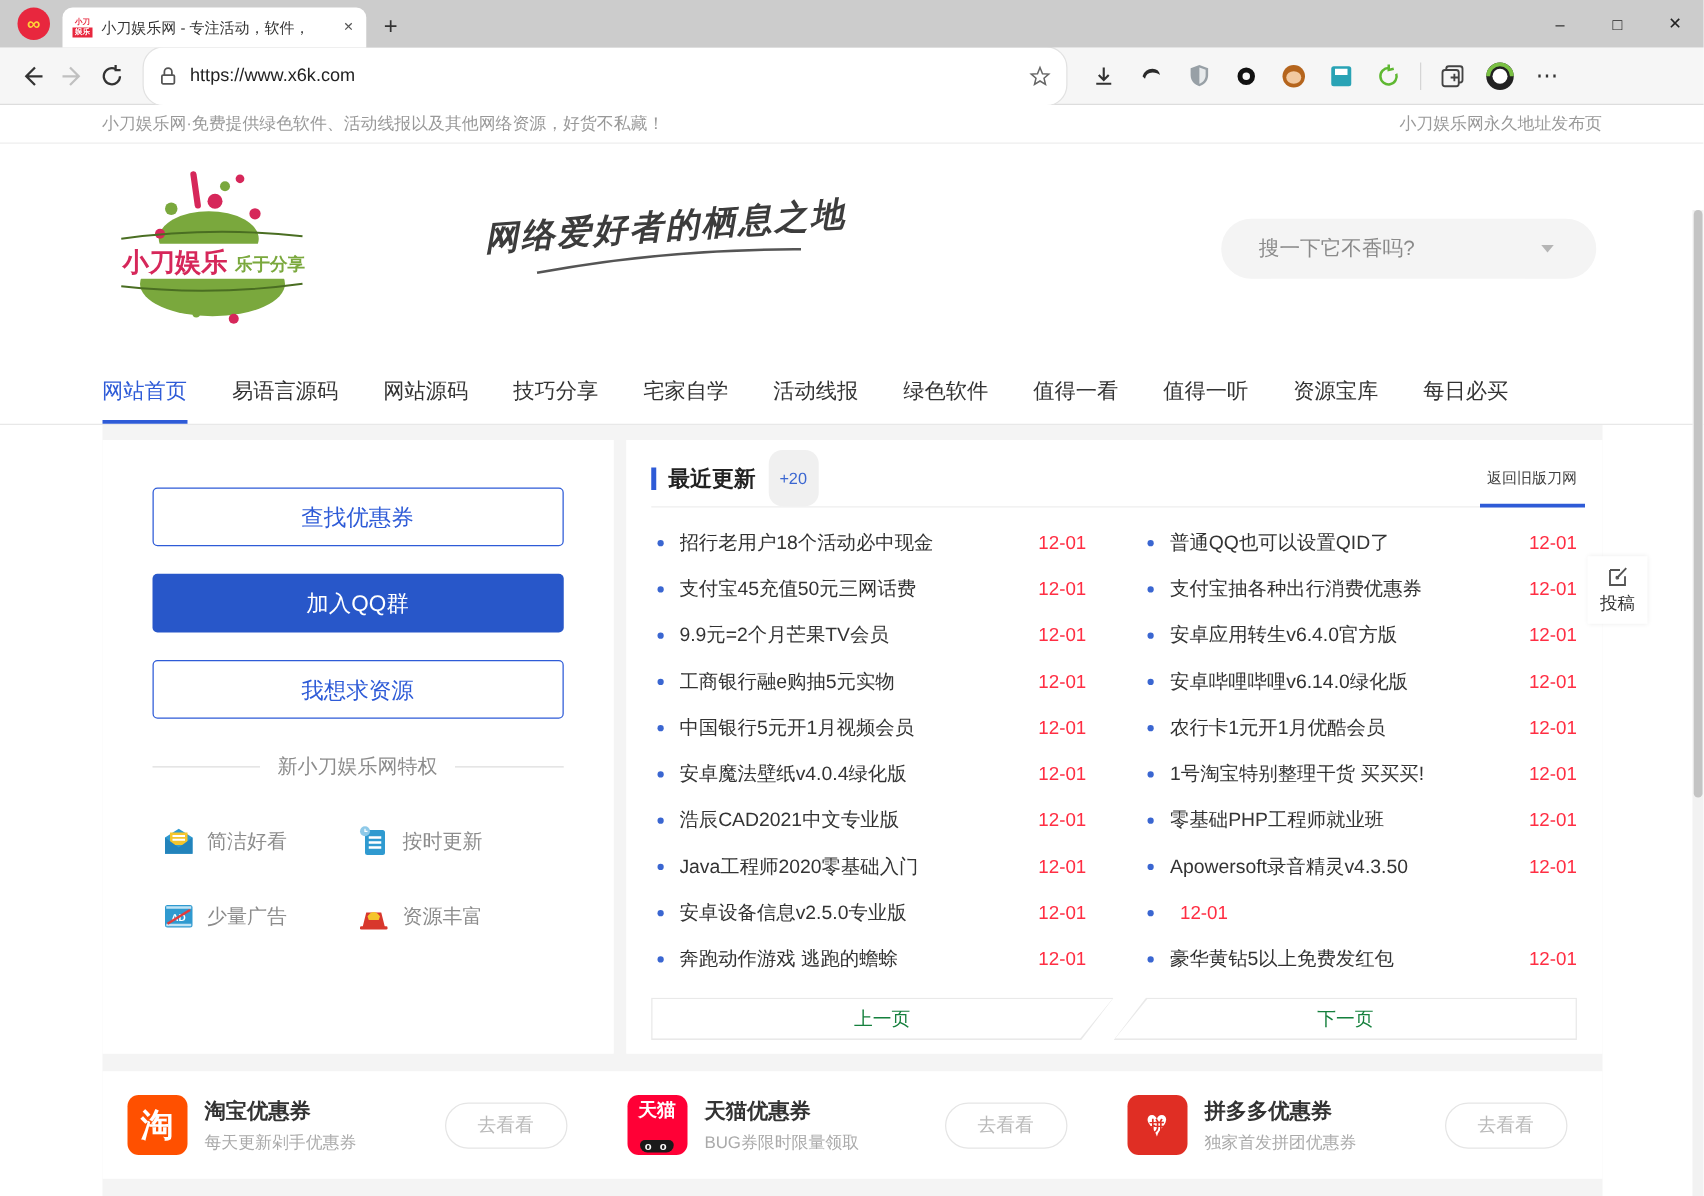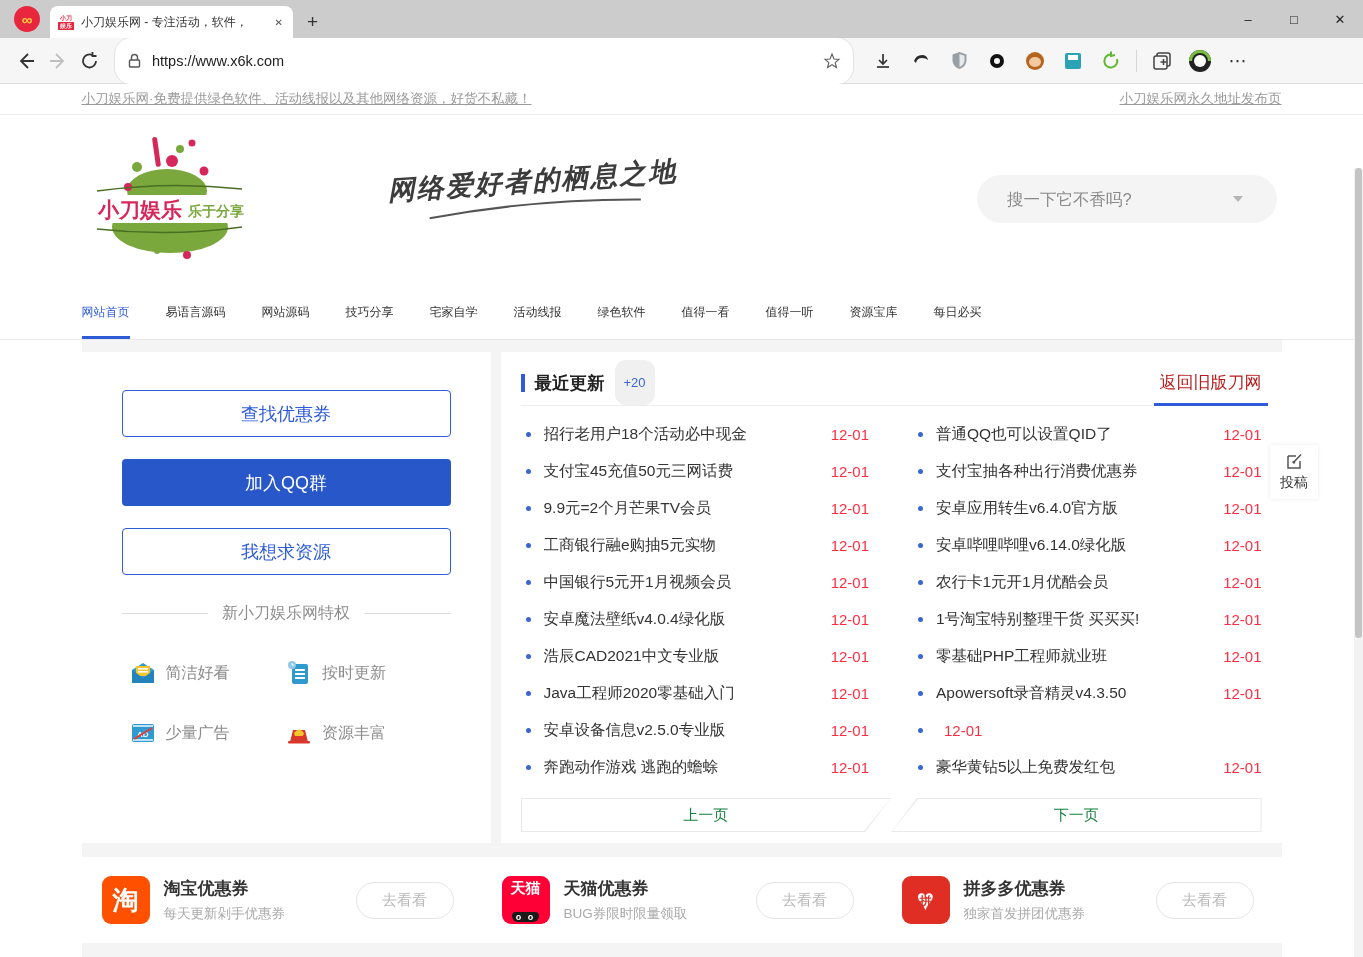--- a/index.html
+++ b/index.html
@@ -39,38 +39,38 @@
   .floppy::after { content:""; position:absolute; left:3px; top:2px; width:10px; height:5px; background:#fff; }
   .panda { width:22px; height:22px; border-radius:50%; background:#222; position:relative; }
   .panda::before { content:""; position:absolute; inset:0; border-radius:50%; border:3px solid #7ac143; border-bottom-color:transparent; border-right-color:transparent; transform:rotate(45deg); }
   .panda::after { content:""; position:absolute; left:5px; top:5px; width:12px; height:12px; border-radius:50%; background:#fff; }
   .dots { font-size:18px; color:#333; letter-spacing:1px; }
 
   
   .page { height:873px; background:#fff; position:relative; overflow:hidden; }
 
   .notice { height:31px; display:flex; align-items:center; border-bottom:1px solid #eee; font-size:13.5px; color:#999; }
-  .notice-inner { width:1200px; margin:0 auto; display:flex;text-decoration:underline; }
+  .notice-inner { width:1200px; margin:0 auto; display:flex; }
   .notice-right { margin-left:auto; }
 
   .site-header { height:170px; position:relative; }
   .logo-box { position:absolute; left:92px; top:14px; }
   .slogan-wrap { position:absolute; left:388px; top:48px; transform:rotate(-4deg); text-align:center; }
   .slogan { font-size:27px; color:#3c3c3c; font-weight:bold; font-style:italic; letter-spacing:2px; }
   .search-pill { position:absolute; right:86px; top:60px; width:300px; height:48px; background:#f4f4f4;
     border-radius:24px; display:flex; align-items:center; padding:0 18px 0 30px; }
   .search-input { border:none; background:transparent; outline:none; flex:1; font-size:16.5px; color:#333;
     font-family:"Liberation Sans","DejaVu Sans",sans-serif; }
   .search-input::placeholder { color:#8a8a8a; }
   .caret { width:0; height:0; border-left:5px solid transparent; border-right:5px solid transparent;
     border-top:6px solid #b5b5b5; margin:0 18px 0 6px; }
 
   .mainnav { height:55px; border-bottom:1px solid #e8e8e8; }
   .mainnav-inner { width:1200px; margin:0 auto; height:100%; display:flex; gap:36px; }
-  .nav-item { height:100%; display:flex; align-items:center; font-size:12px; color:#333; position:relative; cursor:pointer; }
+  .nav-item { height:100%; display:flex; align-items:center; font-size:17px; color:#333; position:relative; cursor:pointer; }
   .nav-item.active { color:#2e5bd7; }
   .nav-item.active::after { content:""; position:absolute; left:0; right:0; bottom:0; height:3px; background:#2e5bd7; }
 
   .content { width:1200px; margin:0 auto; background:#f4f4f4; height:617px; padding-top:12px; }
   .cards { display:flex; gap:10px; }
 
   .side-card { width:409px; background:#fff; height:491px; padding:38px 40px 0 40px; }
   .side-btn { width:100%; height:47px; border-radius:4px; display:flex; align-items:center; justify-content:center;
     font-size:18px; margin-bottom:22px; cursor:pointer; }
   .side-btn.outline { border:1px solid #2e5bd7; color:#2e5bd7; background:#fff; }
@@ -79,21 +79,21 @@
   .divider::before, .divider::after { content:""; flex:1; height:1px; background:#ddd; }
   .features { display:grid; grid-template-columns:1fr 1fr; row-gap:34px; padding:0 8px; }
   .feature { display:flex; align-items:center; gap:10px; font-size:16px; color:#8c8c8c; }
   .f-ic { width:26px; height:26px; position:relative; flex:0 0 auto; }
 
   .main-card { flex:1; background:#fff; height:491px; padding:8px 20px 0 20px; }
   .panel-head { height:46px; display:flex; align-items:center; border-bottom:1px solid #eee; }
   .head-bar { width:4px; height:18px; background:#2e5bd7; margin-right:10px; }
   .panel-title { font-size:17.5px; color:#222; font-weight:bold; }
   .badge { background:#f0f0f0; color:#3a66d1; border-radius:11px; font-size:13px; padding:15px 9px; margin-left:10px; }
-  .old-link { margin-left:auto; color:#b91c1c; font-size:17px; height:100%; display:flex; align-items:center; position:relative; cursor:pointer; }
+  .old-link { margin-left:auto; color:#404040; font-size:12px; height:100%; display:flex; align-items:center; position:relative; cursor:pointer; }
   .old-link::after { content:""; position:absolute; left:-6px; right:-6px; bottom:-1px; height:3px; background:#2e5bd7; }
 
   .cols { display:flex; gap:44px; padding-top:10px; }
   .col { flex:1; }
   .row { display:flex; align-items:center; height:37px; cursor:pointer; }
   .dot { width:5px; height:5px; border-radius:50%; background:#3a66d1; margin:0 13px 0 5px; flex:0 0 auto; }
   .item-title { flex:1; font-size:15.5px; color:#333; white-space:nowrap; overflow:hidden; }
   .item-date { font-size:15px; color:#ff2e43; margin-left:8px; }
 
   .pager { display:flex; margin-top:12px; }

